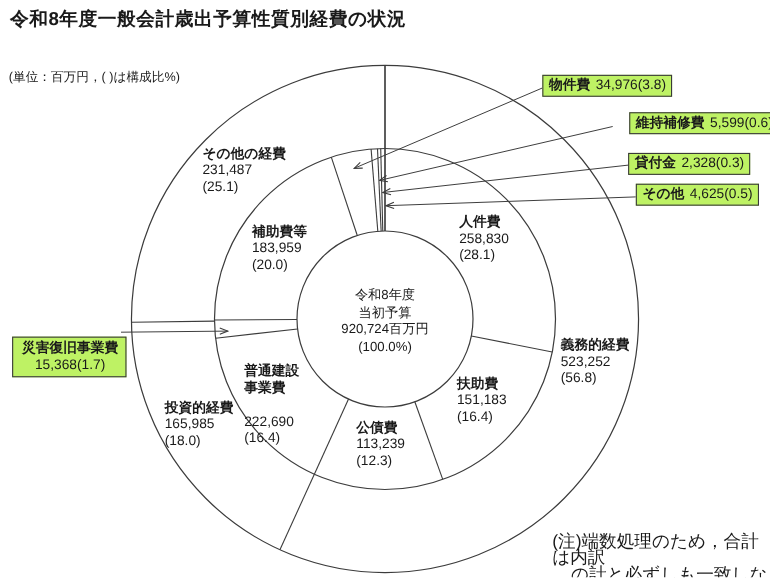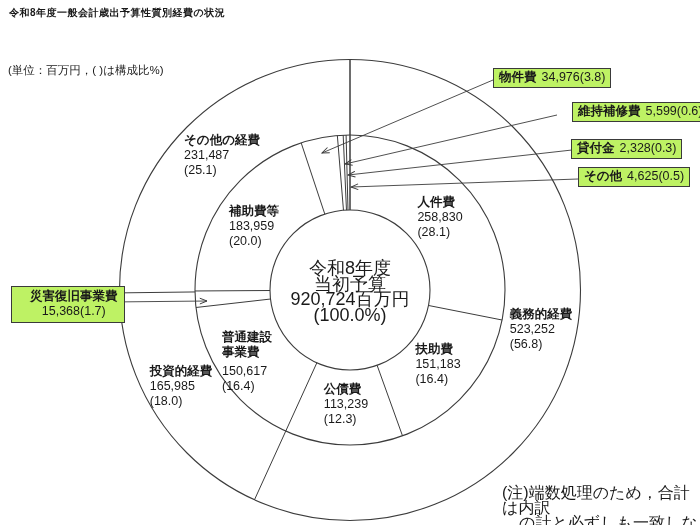--- a/index.html
+++ b/index.html
@@ -1,41 +1,41 @@
 <!DOCTYPE html>
 <html><head>
 <meta charset="utf-8">
 <style>
   html,body{margin:0;padding:0;background:#fff;}
   .stage{
     position:relative;width:700px;height:525px;background:#ffffff;overflow:hidden;
     font-family:"Liberation Sans","DejaVu Sans",sans-serif;color:#1a1a1a;
   }
   .chart-title{
-    position:absolute;left:9px;top:6px;font-size:10px;font-weight:bold;letter-spacing:.5px;white-space:nowrap;
+    position:absolute;left:9px;top:6px;font-size:17px;font-weight:bold;letter-spacing:.5px;white-space:nowrap;
   }
   .unit-note{position:absolute;left:8px;top:63px;font-size:11.5px;white-space:nowrap;}
   svg.donut{position:absolute;left:0;top:0;}
   .seg-label{
     position:absolute;transform:translate(-50%,-50%);text-align:left;
     font-size:12.5px;line-height:15px;white-space:nowrap;z-index:2;
   }
   .seg-label .seg-name{font-weight:bold;}
-  .seg-label .seg-name.wrap{white-space:normal;width:56px;word-break:break-all;margin:4px auto;}
+  .seg-label .seg-name.wrap{white-space:normal;width:56px;word-break:break-all;margin:16px auto;}
   .center-label{
     position:absolute;left:350px;top:292px;transform:translate(-50%,-50%);
-    text-align:center;font-size:18px;line-height:15.5px;white-space:nowrap;z-index:2;
+    text-align:center;font-size:12px;line-height:15.5px;white-space:nowrap;z-index:2;
   }
   .callout{
     position:absolute;border:1px solid #3a3a3a;background:#bef264;padding:1px 5px 2px 5px;
     font-size:12.5px;line-height:15px;white-space:nowrap;z-index:3;
   }
   .callout .nm{font-weight:bold;}
   .callout .vt{margin-left:5px;}
-  .callout.box-left{text-align:center;padding:2px 6px 3px 18px;}
+  .callout.box-left{text-align:center;padding:2px 6px 3px 8px;margin-top:20px;}
   .footnote{position:absolute;left:502px;top:485px;font-size:16px;line-height:15px;z-index:2;}
   .footnote .fn2{padding-left:17px;}
 </style>
 </head>
 <body>
 
 <div class="stage">
 
   <div class="chart-title">令和8年度一般会計歳出予算性質別経費の状況</div>
   <div class="unit-note">(単位：百万円，( )は構成比%)</div>
@@ -91,21 +91,21 @@
   </div>
 
   <div class="seg-label" style="left:346px;top:404px">
     <div class="seg-name">公債費</div>
     <div class="seg-value">113,239</div>
     <div class="seg-pct">(12.3)</div>
   </div>
 
   <div class="seg-label" style="left:250px;top:360px">
     <div class="seg-name wrap">普通建設事業費</div>
-    <div class="seg-value">150,617</div>
+    <div class="seg-value">222,690</div>
     <div class="seg-pct">(16.4)</div>
   </div>
 
   <div class="seg-label" style="left:254px;top:226px">
     <div class="seg-name">補助費等</div>
     <div class="seg-value">183,959</div>
     <div class="seg-pct">(20.0)</div>
   </div>
 
   <div class="seg-label" style="left:541px;top:329px">

